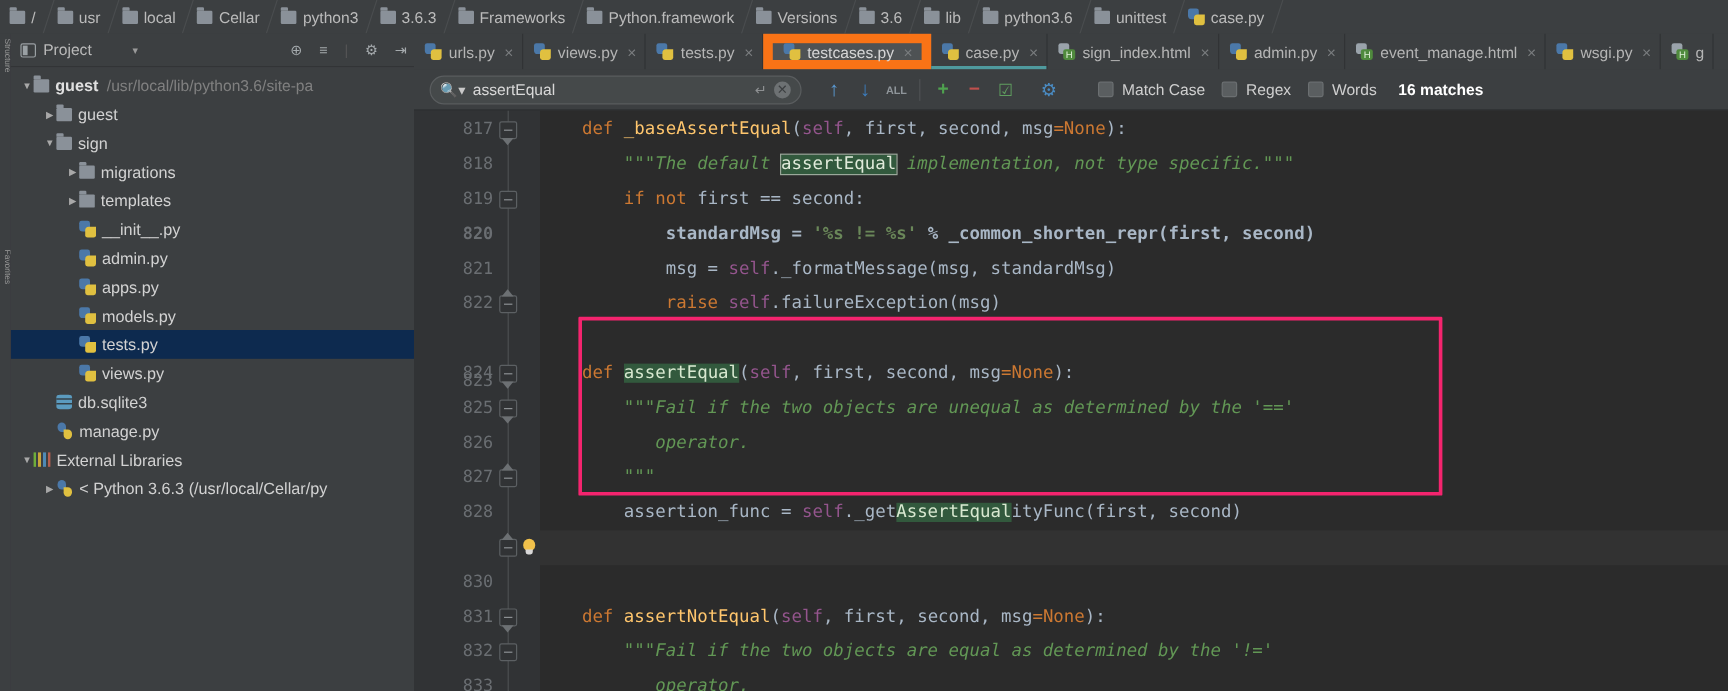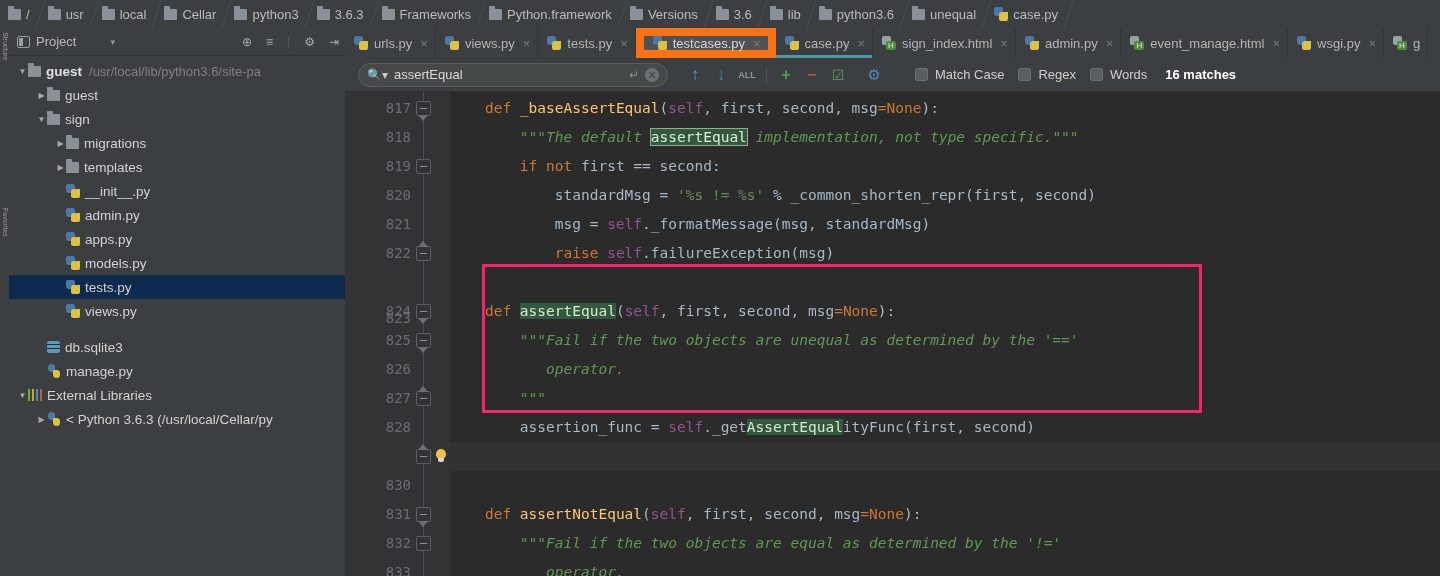--- a/index.html
+++ b/index.html
@@ -336,21 +336,21 @@
       <div class="crumb">
         <span class="ico-folder" style="margin-right: 0px;"></span>
         <span class="ctext">lib</span>
       </div>
       <div class="crumb">
         <span class="ico-folder" style="margin-right: 0px;"></span>
         <span class="ctext">python3.6</span>
       </div>
       <div class="crumb">
         <span class="ico-folder" style="margin-right: 0px;"></span>
-        <span class="ctext">unequal</span>
+        <span class="ctext">unittest</span>
       </div>
       <div class="crumb">
         <span class="ico-py" style="margin-right: 0px;"></span>
         <span class="ctext">case.py</span>
       </div>
     </div>
 
   <div class="tabbar" id="tabbar">
       <div class="tab">
         <span class="ico-py"></span>
@@ -527,21 +527,21 @@
           </span>
           <span class="tlabel">tests.py</span>
         </div>
         <div class="trow" style="padding-left: 46px;">
           <span class="arrow none"></span>
           <span class="ticon">
             <span class="ico-py"></span>
           </span>
           <span class="tlabel">views.py</span>
         </div>
-        <div class="trow" style="padding-left: 27px; margin-top: 12px;">
+        <div class="trow" style="padding-left: 27px;">
           <span class="arrow none"></span>
           <span class="ticon">
             <span class="ico-db"></span>
           </span>
           <span class="tlabel">db.sqlite3</span>
         </div>
         <div class="trow" style="padding-left: 27px;">
           <span class="arrow none"></span>
           <span class="ticon">
             <span class="ico-snake"></span>
@@ -567,21 +567,21 @@
 
   <div class="editor">
     <div class="gutter">
       <div class="foldline"></div>
     </div>
     <div class="codearea"></div>
     <div id="editorlines" style="position:absolute;left:0;top:0;right:0;height:484px">
         <div class="line" style="position: absolute; left: 0px; right: 0px; top: 2px;"><div class="lnum">817</div><div class="code"><span class="plain">    </span><span class="kw">def</span><span class="plain"> </span><span class="fn">_baseAssertEqual</span><span class="plain">(</span><span class="self">self</span><span class="plain">, first, second, </span><span class="plain">msg</span><span class="kw">=</span><span class="kw">None</span><span class="plain">):</span></div></div>
         <div class="line" style="position: absolute; left: 0px; right: 0px; top: 31px;"><div class="lnum">818</div><div class="code"><span class="plain">        </span><span class="doc">"""</span><span class="doc">The default </span><span class="hl-sel">assertEqual</span><span class="doc"> implementation, not type specific.</span><span class="doc">"""</span></div></div>
         <div class="line" style="position: absolute; left: 0px; right: 0px; top: 60px;"><div class="lnum">819</div><div class="code"><span class="plain">        </span><span class="kw">if</span><span class="plain"> </span><span class="kw">not</span><span class="plain"> first == second:</span></div></div>
-        <div class="line" style="position: absolute; left: 0px; right: 0px; top: 89px;"><div class="lnum">820</div><div class="code"><span class="plain">            standardMsg = </span><span class="str">'%s != %s'</span><span class="plain"> % _common_shorten_repr(first, second)</span></div></div>
+        <div class="line" style="position: absolute; left: 0px; right: 0px; top: 89px; font-weight: bold;"><div class="lnum">820</div><div class="code"><span class="plain">            standardMsg = </span><span class="str">'%s != %s'</span><span class="plain"> % _common_shorten_repr(first, second)</span></div></div>
         <div class="line" style="position: absolute; left: 0px; right: 0px; top: 118px;"><div class="lnum">821</div><div class="code"><span class="plain">            msg = </span><span class="self">self</span><span class="plain">._formatMessage(msg, standardMsg)</span></div></div>
         <div class="line" style="position: absolute; left: 0px; right: 0px; top: 147px;"><div class="lnum">822</div><div class="code"><span class="plain">            </span><span class="kw">raise</span><span class="plain"> </span><span class="self">self</span><span class="plain">.failureException(msg)</span></div></div>
         <div class="line" style="position: absolute; left: 0px; right: 0px; top: 165px; margin-top: 47px;"><div class="lnum">823</div><div class="code"></div></div>
         <div class="line" style="position: absolute; left: 0px; right: 0px; top: 205px;"><div class="lnum">824</div><div class="code"><span class="plain">    </span><span class="kw">def</span><span class="plain"> </span><span class="hl-occ">assertEqual</span><span class="plain">(</span><span class="self">self</span><span class="plain">, first, second, </span><span class="plain">msg</span><span class="kw">=</span><span class="kw">None</span><span class="plain">):</span></div></div>
         <div class="line" style="position: absolute; left: 0px; right: 0px; top: 234px;"><div class="lnum">825</div><div class="code"><span class="plain">        </span><span class="doc">"""Fail if the two objects are unequal as determined by the '=='</span></div></div>
         <div class="line" style="position: absolute; left: 0px; right: 0px; top: 263px;"><div class="lnum">826</div><div class="code"><span class="doc">           operator.</span></div></div>
         <div class="line" style="position: absolute; left: 0px; right: 0px; top: 292px;"><div class="lnum">827</div><div class="code"><span class="plain">        </span><span class="doc">"""</span></div></div>
         <div class="line" style="position: absolute; left: 0px; right: 0px; top: 321px;"><div class="lnum">828</div><div class="code"><span class="plain">        assertion_func = </span><span class="self">self</span><span class="plain">._get</span><span class="hl-occ">AssertEqual</span><span class="plain">ityFunc(first, second)</span></div></div>
         <div class="cursorline-bg" style="top: 350px;"></div>
         <div class="line" style="position: absolute; left: 0px; right: 0px; top: 379px;"><div class="lnum">830</div><div class="code"></div></div>

